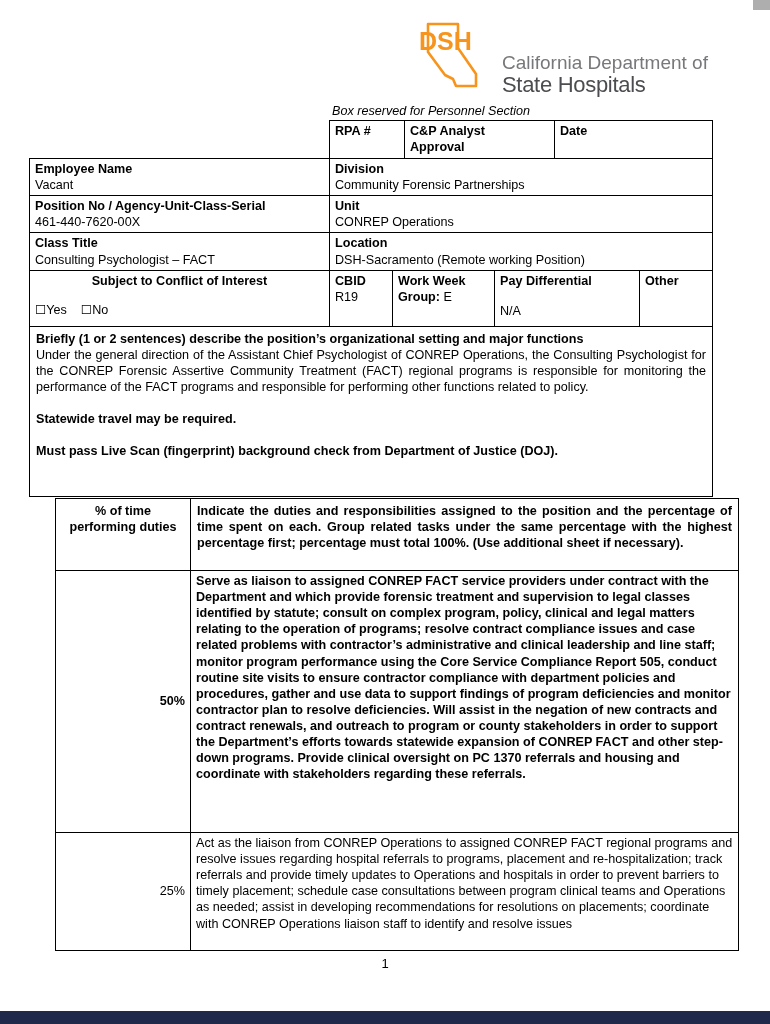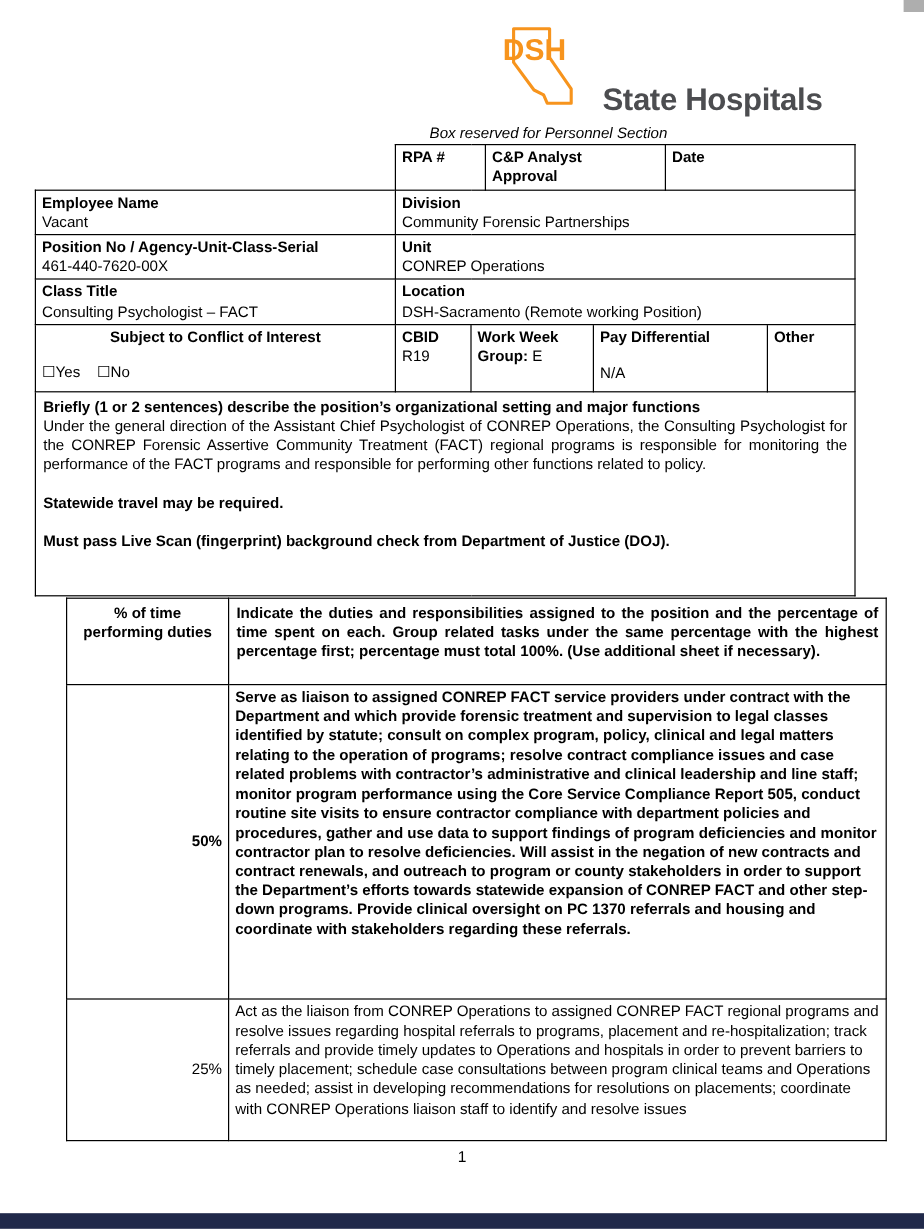--- a/index.html
+++ b/index.html
@@ -16,24 +16,24 @@
   .page { position:absolute; inset:0; background:#fff; }
 
   
   .title-block { position:absolute; left:63px; top:44px; }
   .doc-title { font-size:15.5px; font-weight:bold; letter-spacing:.2px; }
   .form-number { font-size:12.6px; margin-top:3px; }
 
   .logo-wrap { position:absolute; left:414px; top:16px; display:flex; align-items:flex-end; gap:24px; }
   .logo-text { line-height:1.12; }
   .logo-line1 { font-size:19px; color:#77787b; }
-  .logo-line2 { font-size:26px; font-weight:bold; color:#4c4d50; letter-spacing:-.3px; }
-
-  
-  .personnel-caption { position:absolute; left:358px; top:103px; font-style:italic; font-size:12.6px; }
+  .logo-line2 { font-size:22px; font-weight:normal; color:#4c4d50; letter-spacing:-.3px; }
+
+  
+  .personnel-caption { position:absolute; left:332px; top:103px; font-style:italic; font-size:12.6px; }
 
   
   table { border-collapse:collapse; table-layout:fixed; }
   td { border:1.5px solid #000; vertical-align:top; padding:2px 5px; word-wrap:break-word; }
   td.nb { border:none; }
   .b { font-weight:bold; }
   .t1 { position:absolute; left:29px; top:120px; width:683px; }
   .t2 { position:absolute; left:55px; top:498px; width:683px; }
 
   .r-personnel td { height:38px; }
@@ -69,20 +69,21 @@
 
 
   <div class="logo-wrap">
     <span>
       <svg width="64" height="78" viewBox="0 0 64 78" aria-hidden="true">
         <path d="M14 8 L44 8 L44 32 L62 58 L62 70 L42 70 L39 63 L31 59 L14 36 Z" fill="none" stroke="#F7941D" stroke-width="2.6" stroke-linejoin="round"></path>
         <text x="5" y="34" font-size="25" font-weight="bold" fill="#F7941D" font-family="Liberation Sans, DejaVu Sans, sans-serif">DSH</text>
       </svg>
     </span>
     <div class="logo-text">
+      <div class="logo-line1">California Department of</div>
       <div class="logo-line2">State Hospitals</div>
     </div>
   </div>
 
   <div class="personnel-caption">Box reserved for Personnel Section</div>
 
   <table class="t1">
     <colgroup>
       <col style="width:300px">
         <col style="width:63px">

